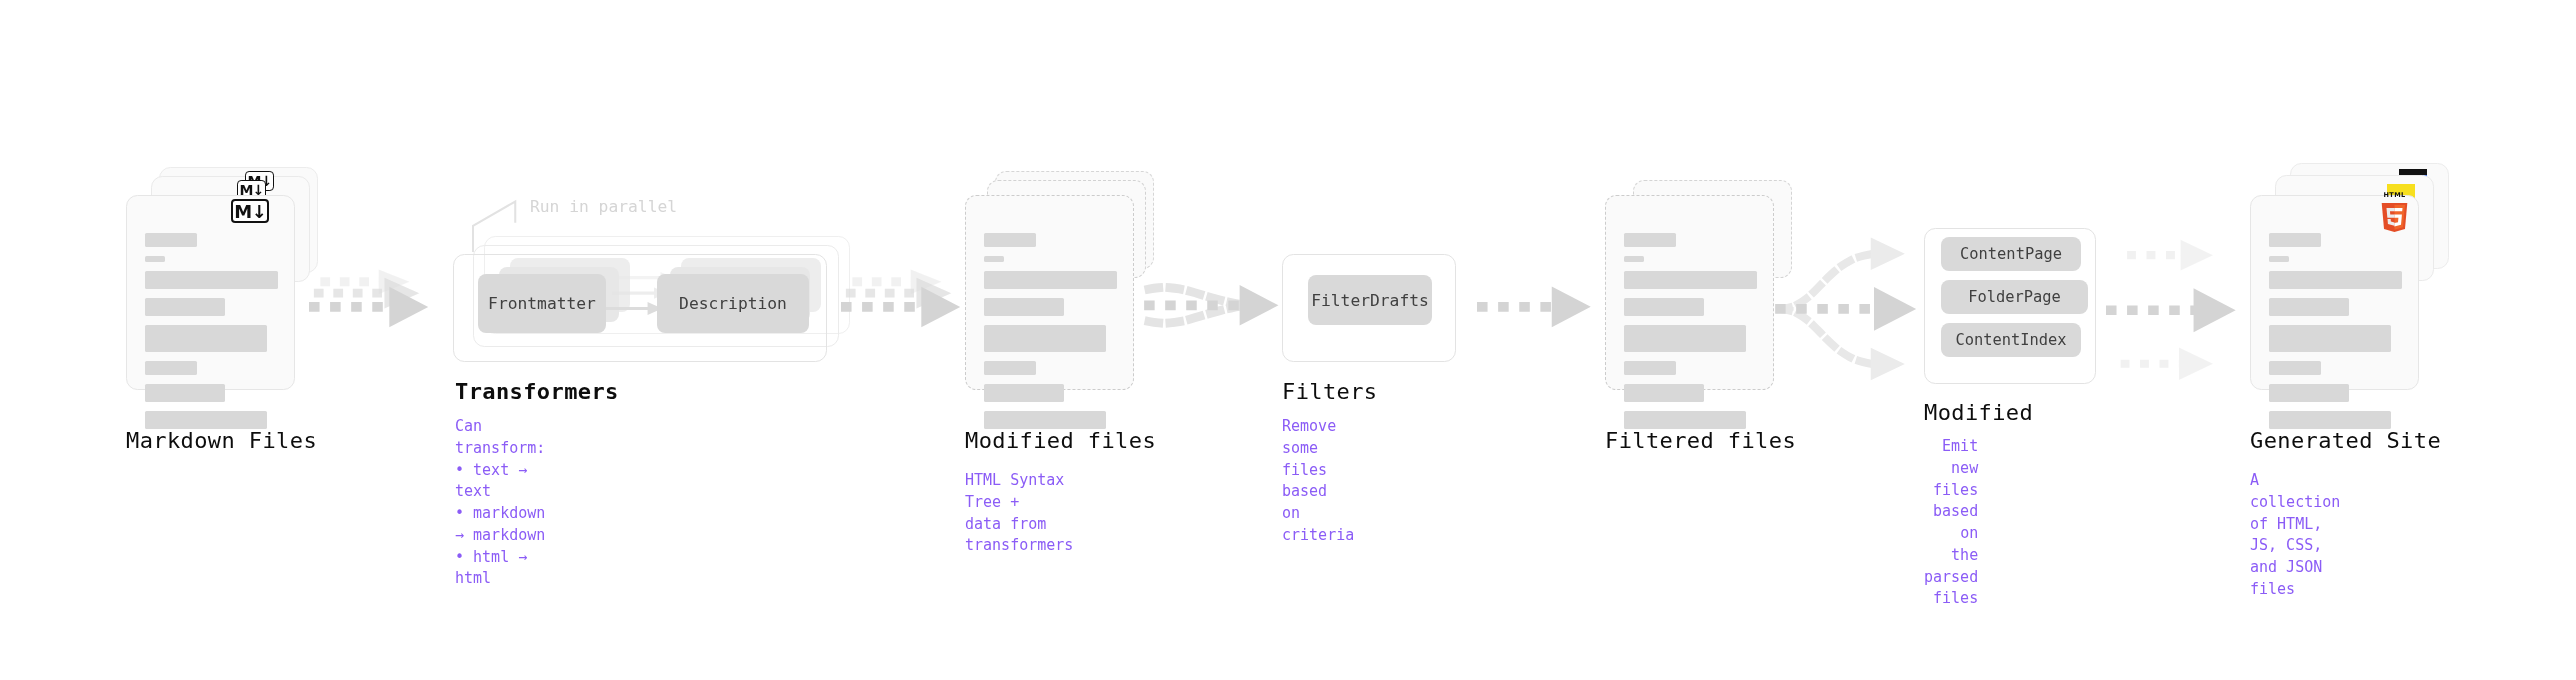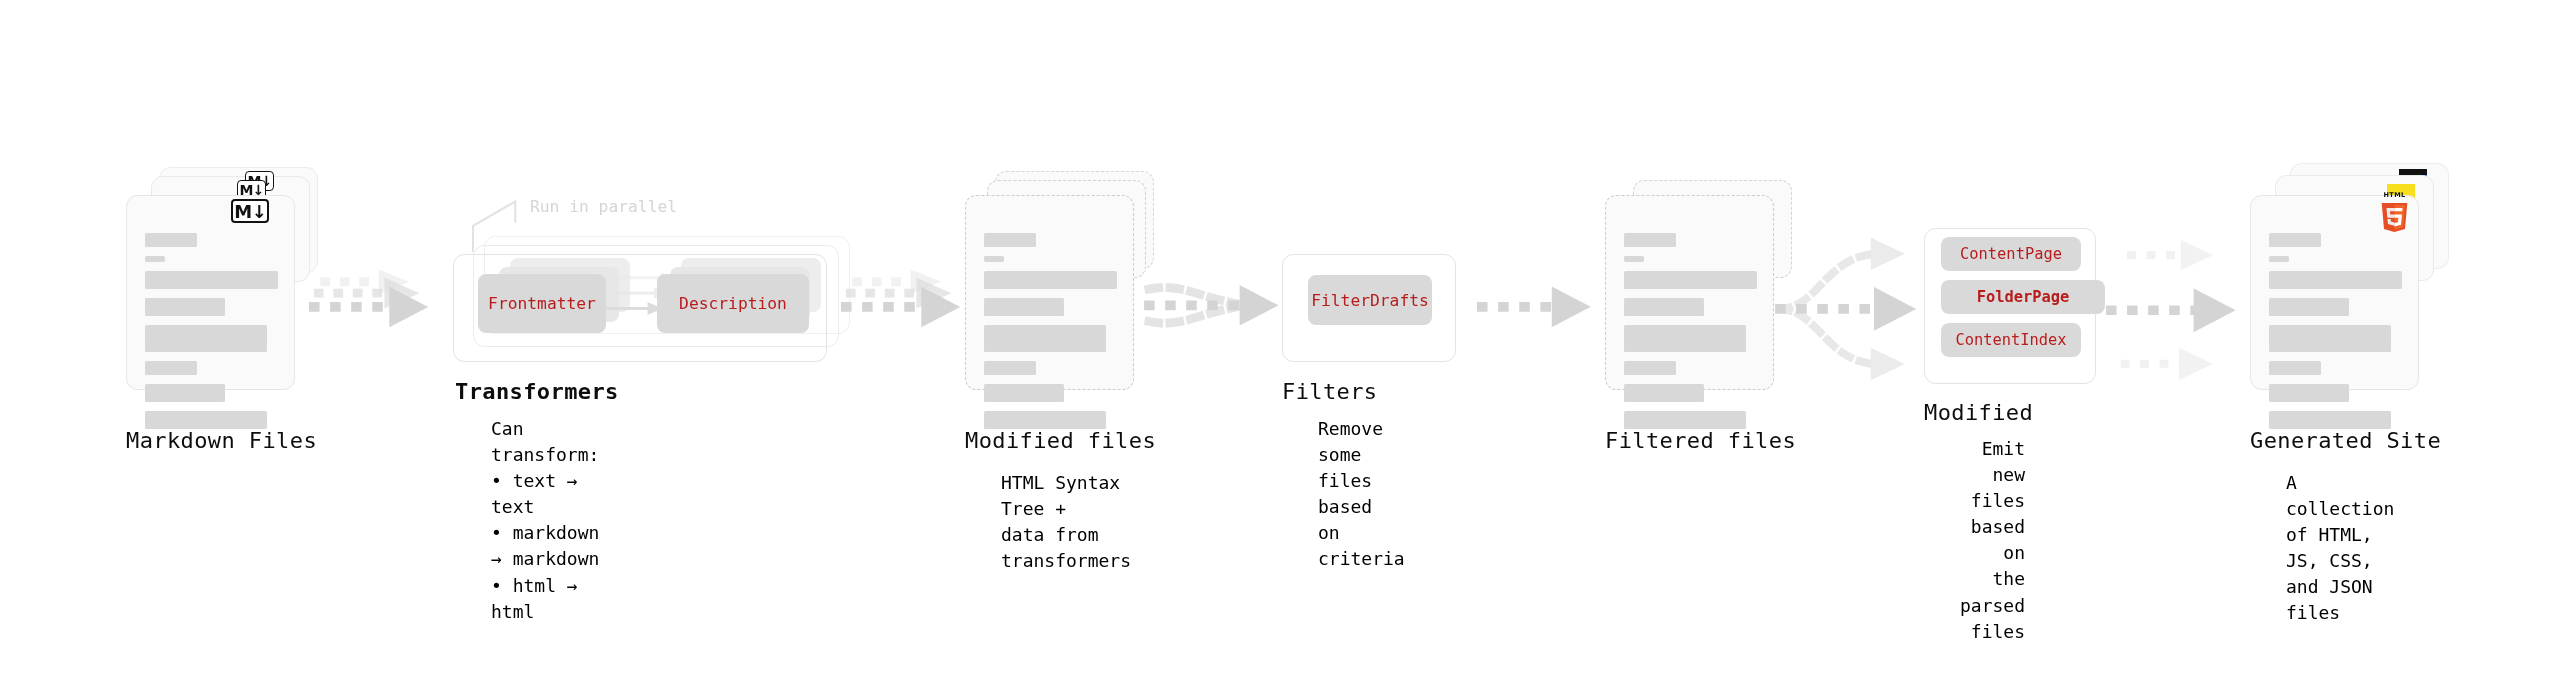--- a/index.html
+++ b/index.html
@@ -39,37 +39,37 @@
   .cssbadge .cl { position:absolute; left:0; right:0; top:-5.7px; height:5.7px; background:#111; }
   .jsbadge  { position: absolute; background: #f7df1e; }
 
   
   .h5wrap { position: absolute; }
   .h5cap { font-family:"DejaVu Sans","Liberation Sans",sans-serif; font-weight:700;
            color:#111; text-align:center; letter-spacing:0.4px; }
 
   
   .title { position:absolute; color:#0d0d0d; font-size:22px; letter-spacing:0.4px; white-space:nowrap; }
-  .caption { position:absolute; color:#000000; font-size:18px; line-height:1.45; white-space:pre-line;margin-left:36px; }
+  .caption { position:absolute; color:#8b5cf6; font-size:15px; line-height:1.45; white-space:pre-line; }
   .sublabel { position:absolute; color:#d5d5d5; font-size:16.3px; white-space:nowrap; }
 
   
   .gbox {
     position: absolute;
     border: 1.6px solid #e3e3e3;
     border-radius: 11.4px;
     background: transparent;
   }
   .gbox.filled { background:#ffffff; }
   .chip {
     position: absolute;
     background: #d9d9d9;
     border-radius: 8.1px;
     display: flex; align-items: center; justify-content: center;
-    color: #b91c1c; font-size: 16.3px; white-space: nowrap;
+    color: #404040; font-size: 16.3px; white-space: nowrap;
   }
   .chip.soft { background:#e4e4e4; }
 
   svg { position: absolute; overflow: visible; }
   .noselect { user-select: none; }
 </style>
 </head>
 <body>
 
 <div id="stage" class="noselect">
@@ -238,21 +238,21 @@
     <polygon points="112,2 154,22 112,42" fill="#ebebeb"></polygon>
     <path d="M 0,90 C 48,92 56,154 118,158" fill="none" stroke="#e8e8e8" stroke-width="10" stroke-dasharray="11 13" stroke-linecap="square"></path>
     <polygon points="112,138 154,158 112,178" fill="#ebebeb"></polygon>
     <line x1="-6" y1="90" x2="122" y2="90" stroke="#d4d4d4" stroke-width="12" stroke-dasharray="13 13"></line>
     <polygon points="116,63 168,90 116,117" fill="#d4d4d4"></polygon>
   </svg>
 
   <div class="node">
     <div class="gbox filled" style="left:1924px; top:228px; width:172px; height:156px;"></div>
     <div class="chip" style="left:1941px; top:237px; width:140px; height:34px; font-size:15.4px;">ContentPage</div>
-    <div class="chip" style="left:1941px; top:280px; width:164px; height:34px; font-size:15.4px;font-weight:bold;">FolderPage</div>
+    <div class="chip" style="left:1941px; top:280px; width:147px; height:34px; font-size:15.4px;">FolderPage</div>
     <div class="chip" style="left:1941px; top:323px; width:140px; height:34px; font-size:15.4px;">ContentIndex</div>
 
     <div class="title" style="left:1924px; top:400px;">Modified</div>
     <div class="caption" style="left:1924px; top:436px;text-align:right;">Emit new files based on
 the parsed files</div>
   </div>
 
   <svg style="left:2106px; top:232px; width:154px; height:163px;" viewBox="0 0 190 200" width="154" height="163">
     <g opacity="0.55">
       <line x1="26" y1="28" x2="98" y2="28" stroke="#e6e6e6" stroke-width="10" stroke-dasharray="11 13"></line>

